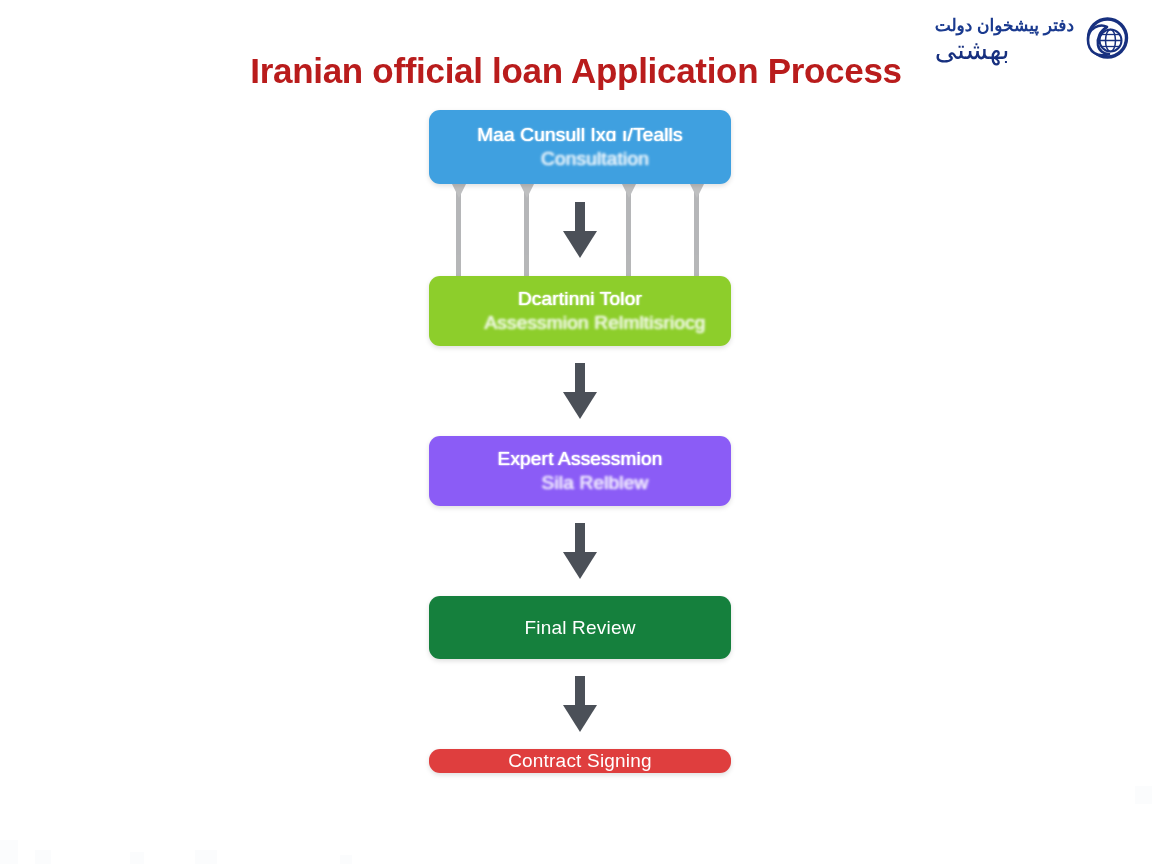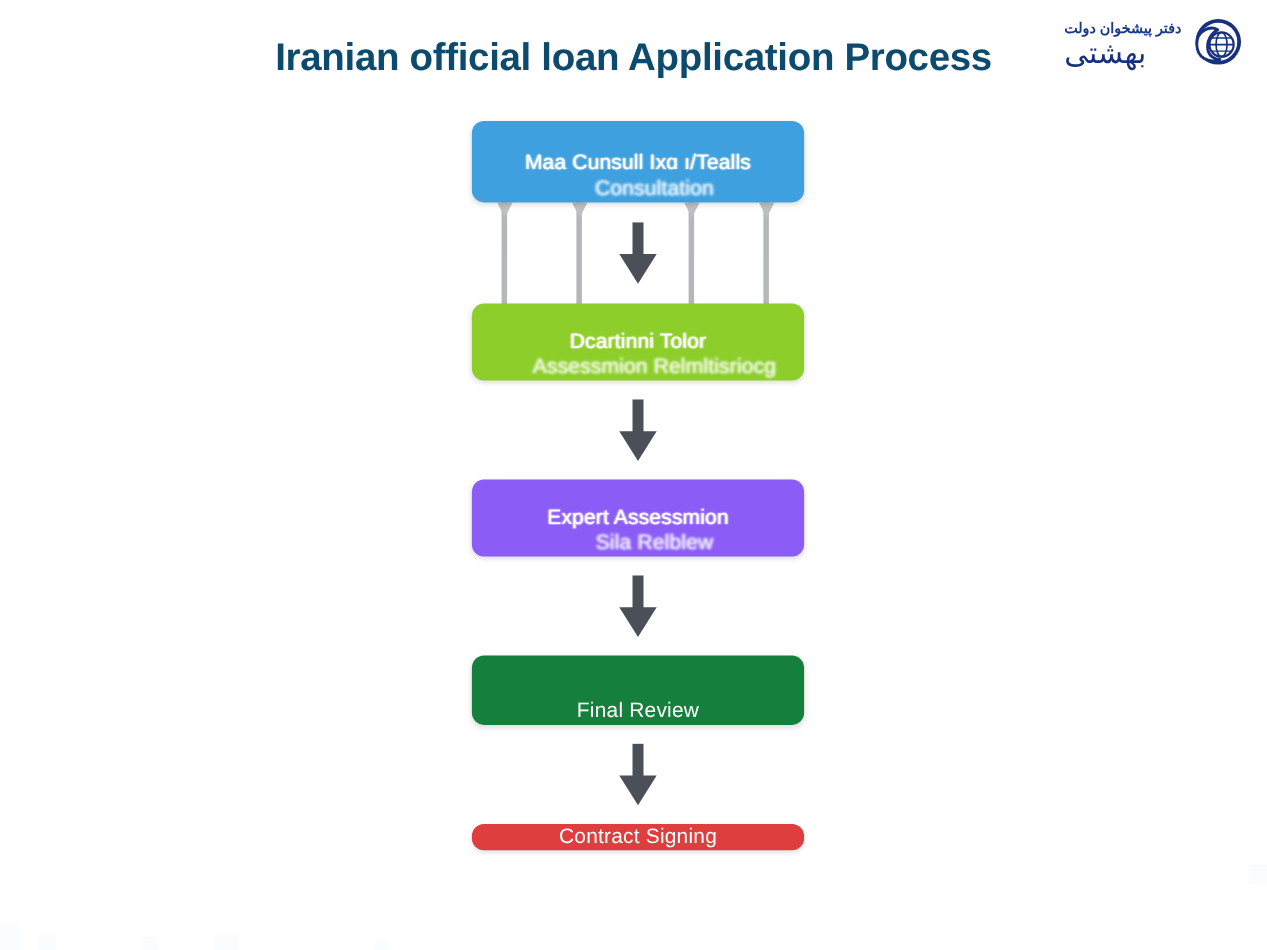--- a/index.html
+++ b/index.html
@@ -11,27 +11,27 @@
     height: 864px;
     background: #ffffff;
     font-family: "Liberation Sans", sans-serif;
     overflow: hidden;
     position: relative;
   }
 
   
   #page-title {
     position: absolute;
-    top: 10px;
+    top: 28px;
     left: 0;
     width: 1152px;
     text-align: center;
     font-size: 35px;
     font-weight: bold;
-    color: #0c4a6e;
+    color: #b91c1c;
     letter-spacing: -0.3px;
     white-space: nowrap;
   }
 
   
   #logo {
     position: absolute;
     top: 14px;
     right: 20px;
     display: flex;
@@ -39,21 +39,21 @@
     gap: 6px;
     direction: rtl;
   }
   #logo .logo-text {
     display: flex;
     flex-direction: column;
     align-items: flex-end;
     line-height: 1;
   }
   #logo .logo-line-top {
-    font-size: 13px;
+    font-size: 17px;
     font-weight: bold;
     color: #1a3a8f;
     white-space: nowrap;
   }
   #logo .logo-line-bottom {
     font-size: 27px;
     font-weight: normal;
     color: #17307f;
     white-space: nowrap;
     margin-top: 3px;
@@ -73,21 +73,21 @@
     width: 302px;
   }
 
   .node {
     position: relative;
     border-radius: 11px;
     box-sizing: border-box;
     display: flex;
     flex-direction: column;
     align-items: center;
-    justify-content: flex-end;
+    justify-content: center;
     color: #ffffff;
     text-align: center;
     box-shadow: 0 2px 5px rgba(0,0,0,0.13);
     z-index: 3;
   }
   .node .line1 {
     font-size: 19px;
     letter-spacing: 0.2px;
     line-height: 1.25;
   }

